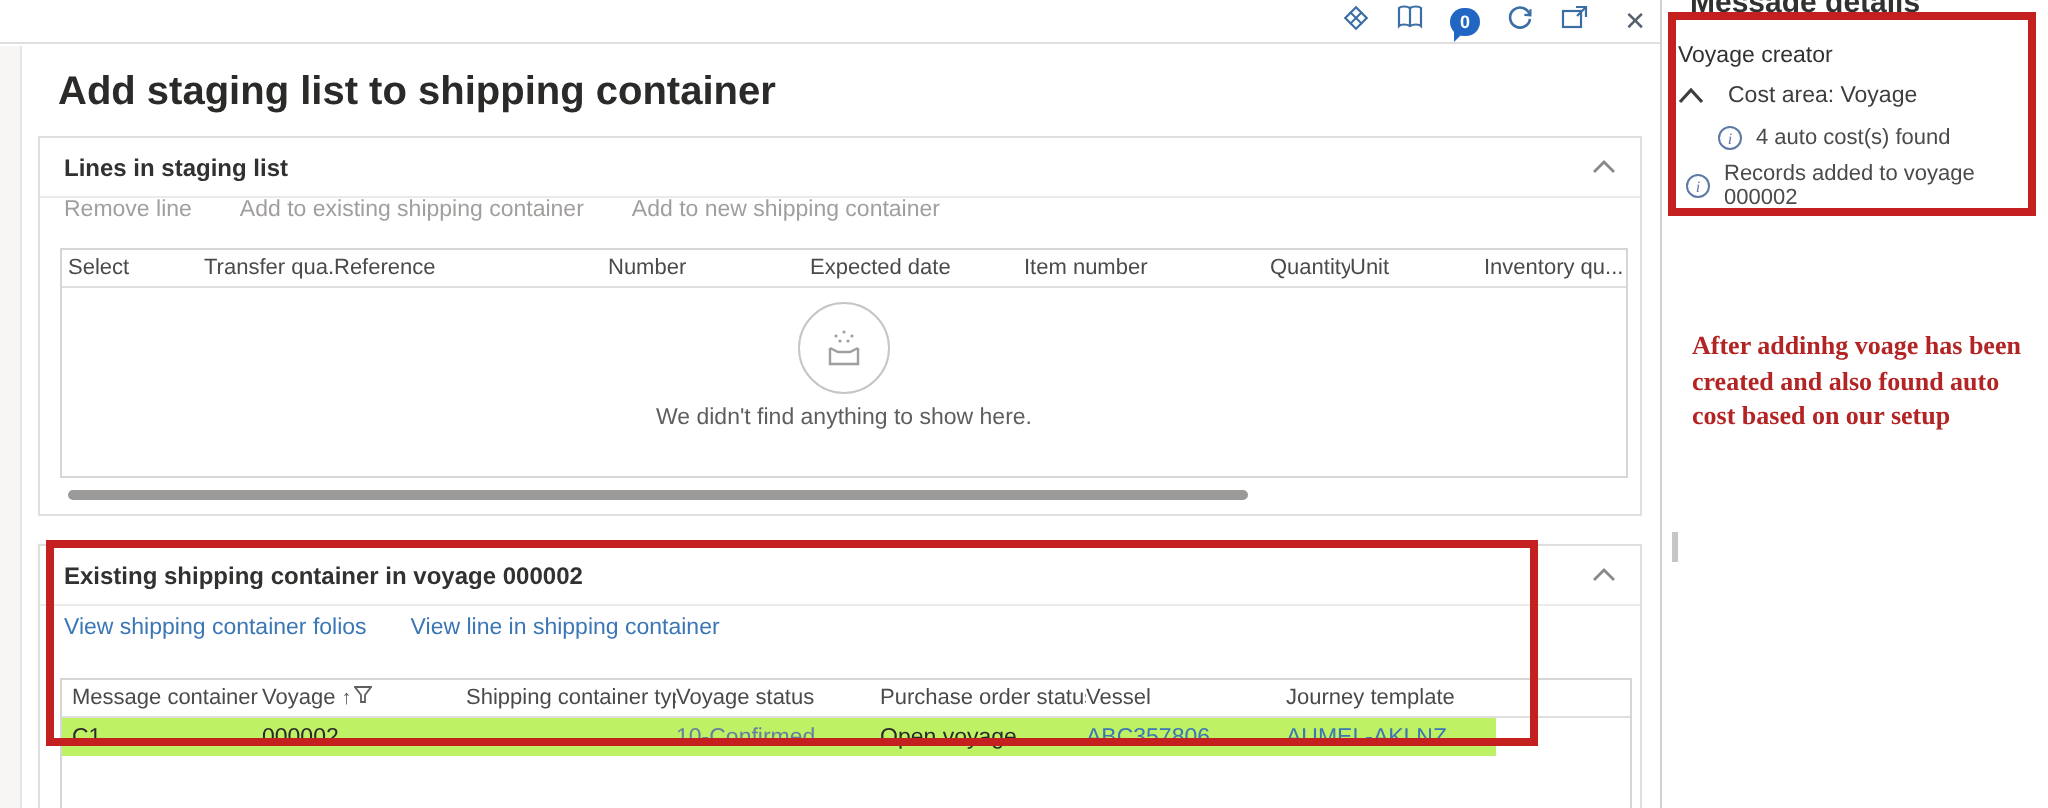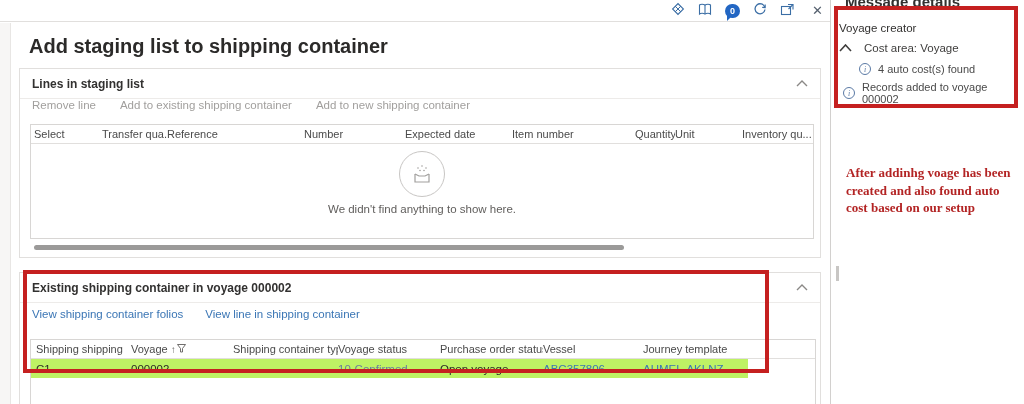--- a/index.html
+++ b/index.html
@@ -173,21 +173,21 @@
               <polyline points="1,6 6,1 11,6" fill="none" stroke="currentColor" stroke-width="1.4"></polyline>
             </svg>
         </span>
       </div>
       <div class="links-row">
         <span class="link">View shipping container folios</span>
         <span class="link">View line in shipping container</span>
       </div>
       <div class="grid2">
         <div class="gridhead">
-          <span class="gh w1">Shipping shipping</span>
+          <span class="gh w1">Message container</span>
           <span class="gh w2">
             <span>Voyage</span>
             <span class="sorticons">
               <span>↑</span>
               <span><svg width="9" height="9" viewBox="0 0 9 9">
                     <path d="M0.5 0.5 L8.5 0.5 L5.5 4.5 L5.5 8 L3.5 8 L3.5 4.5 Z" fill="none" stroke="currentColor" stroke-width="0.9"></path>
                   </svg></span>
             </span>
           </span>
           <span class="gh w3">Shipping container type</span>

